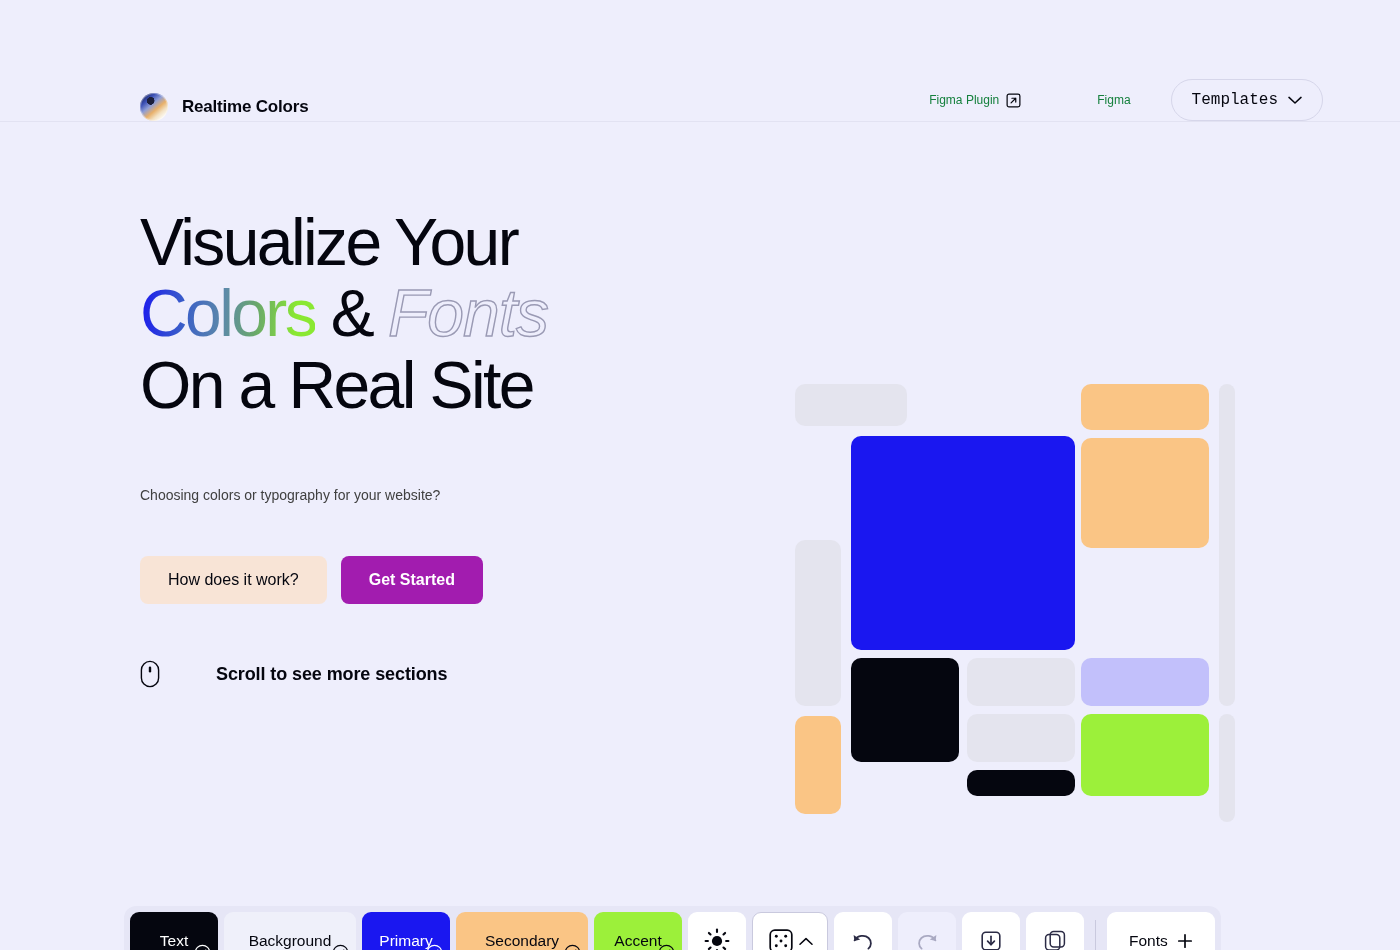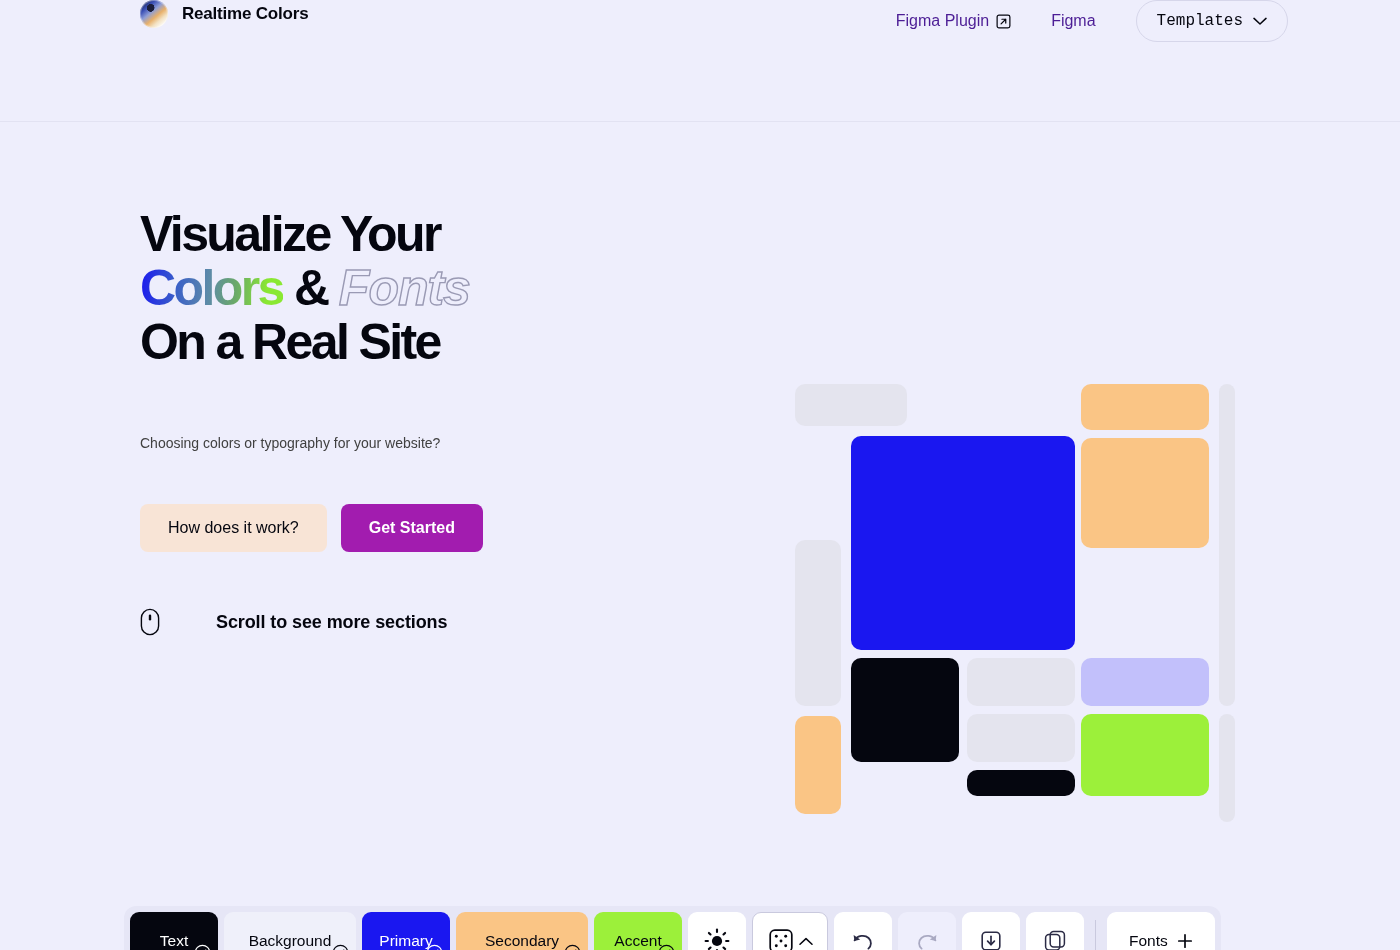--- a/index.html
+++ b/index.html
@@ -15,22 +15,22 @@
     font-family: "Liberation Sans", sans-serif;
     color: #05060f;
     position: relative;
   }
 
   
   .header {
     height: 122px;
     border-bottom: 1px solid #e2e2f2;
     display: flex;
-    align-items: flex-start;
-    padding: 0 112px 0 140px;
+    align-items: flex-end;
+    padding: 0 77px 0 140px;
   }
 
   .brand {
     display: flex;
     align-items: center;
     gap: 14px;
   }
 
   .logo-mark {
     width: 28px;
@@ -50,27 +50,28 @@
   }
 
   .nav {
     margin-left: auto;
     display: flex;
     align-items: center;
     gap: 40px;
   }
 
   .nav-link {
-    font-size: 16px;
-    color: #4c1d95;
+    font-size: 12px;
+    color: #15803d;
     text-decoration: none;
     display: flex;
     align-items: center;
     gap: 7px;
     white-space: nowrap;
+    margin-left: 36px;
   }
 
   .ext-icon { display: block; }
 
   .templates-btn {
     display: flex;
     align-items: center;
     gap: 10px;
     font-size: 16px;
     color: #05060f;
@@ -89,22 +90,22 @@
     height: 828px;
     padding: 0 140px;
   }
 
   .hero {
     padding-top: 85px;
     width: 560px;
   }
 
   .headline {
-    font-size: 50px;
-    font-weight: bold;
+    font-size: 66px;
+    font-weight: normal;
     line-height: 1.08;
     letter-spacing: -2.6px;
   }
 
   .headline .line { display: block; white-space: nowrap; }
 
   .word-colors {
     background: linear-gradient(95deg, #1a17f0 0%, #3a5fc8 26%, #5d8aa8 48%, #6aa86a 66%, #8ae832 88%);
     -webkit-background-clip: text;
     background-clip: text;

